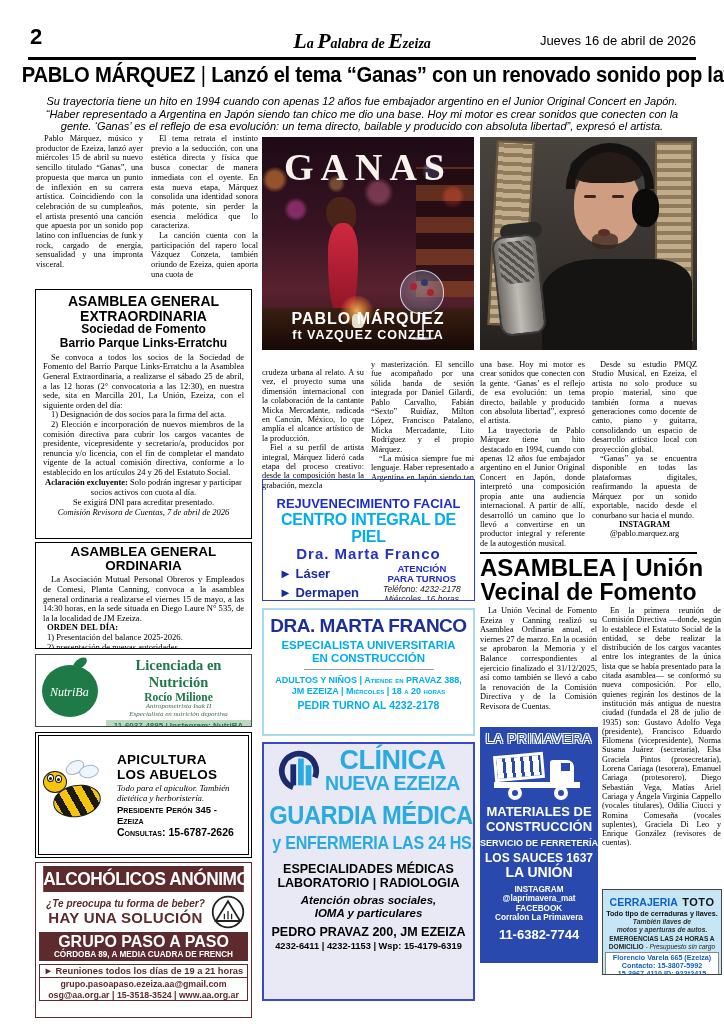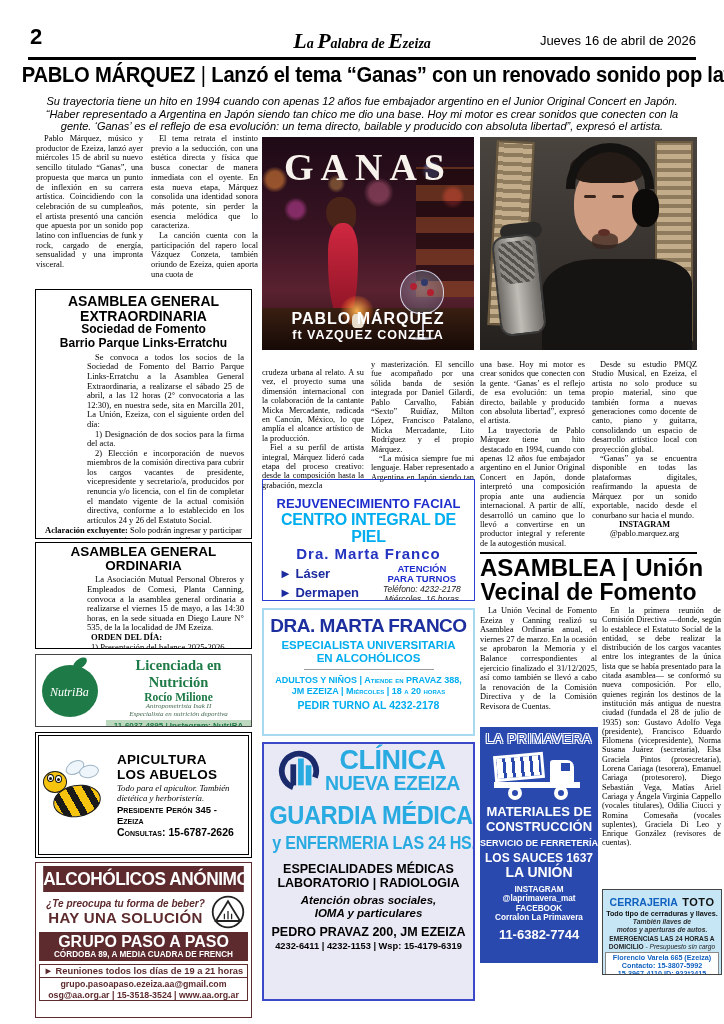--- a/index.html
+++ b/index.html
@@ -93,21 +93,21 @@
             background:linear-gradient(90deg,#6e6a66,#c0bcb6 45%,#6e6a66); }
   .sd-grille { position:absolute; left:4px; top:4px; width:34px; height:42px; border-radius:8px;
                background:repeating-linear-gradient(45deg,#55524e 0 3px,#8f8b86 3px 6px); }
   .sd-mictop { position:absolute; left:20px; top:86px; width:42px; height:16px; background:#2c2a28;
                border-radius:8px; transform:rotate(-6deg); }
 
   
   .nbox { position:absolute; border:1.5px solid #000; overflow:hidden; background:#fff; }
   .nb-title { font-family:"Liberation Sans",sans-serif; font-weight:bold; text-align:center; line-height:1.05; }
   .nb-sub { font-family:"Liberation Sans",sans-serif; font-weight:bold; text-align:center; line-height:1.1; }
-  .nb-body { font-size:8.5px; line-height:9.6px; text-align:justify;margin-left:44px; }
+  .nb-body { font-size:8.5px; line-height:9.6px; text-align:justify; }
   .nb-body p { margin:0; }
   .nb-center { text-align:center; font-size:8.5px; line-height:10px; }
   .nb-sig { text-align:center; font-style:italic; font-size:8.5px; }
 
   
   .nutriba { position:absolute; left:35px; top:654px; width:217px; height:73px; border:1px solid #444;
              display:flex; overflow:hidden; }
   .nut-logo { width:62px; margin:4px 2px 4px 6px; position:relative; }
   .nut-apple { position:absolute; left:0; top:6px; width:56px; height:52px; border-radius:50%; background:#1e7a46; }
   .nut-leaf { position:absolute; left:30px; top:0; width:16px; height:9px; background:#1e7a46;
@@ -421,21 +421,21 @@
         <div class="rj-det">Teléfono: 4232-2178</div>
         <div class="rj-det">Miércoles, 16 horas</div>
         <div class="rj-det">Pravaz 388, JM Ezeiza</div>
         <div class="rj-det">15-6051-6040</div>
       </div>
     </div>
   </div>
 
   <div class="marta">
     <div class="mf-t">DRA. MARTA FRANCO</div>
-    <div class="mf-s"><span>ESPECIALISTA UNIVERSITARIA</span><br><span>EN ALCOHÓLICOS</span></div>
+    <div class="mf-s"><span>ESPECIALISTA UNIVERSITARIA</span><br><span>EN CONSTRUCCIÓN</span></div>
     <div class="mf-hr"></div>
     <div class="mf-info">ADULTOS Y NIÑOS | Atiende en PRAVAZ 388, JM EZEIZA | Miércoles | 18 a 20 horas</div>
     <div class="mf-turno">PEDIR TURNO AL 4232-2178</div>
   </div>
 
   <div class="clinica">
     <div class="cl-toprow">
       <svg width="44" height="44" viewBox="0 0 46 46">
         <circle cx="23" cy="23" r="18" fill="none" stroke="#1b2a6b" stroke-width="6" stroke-dasharray="85 30" transform="rotate(110 23 23)"></circle>
         <rect x="14" y="16" width="6" height="22" fill="#1b2a6b"></rect>

